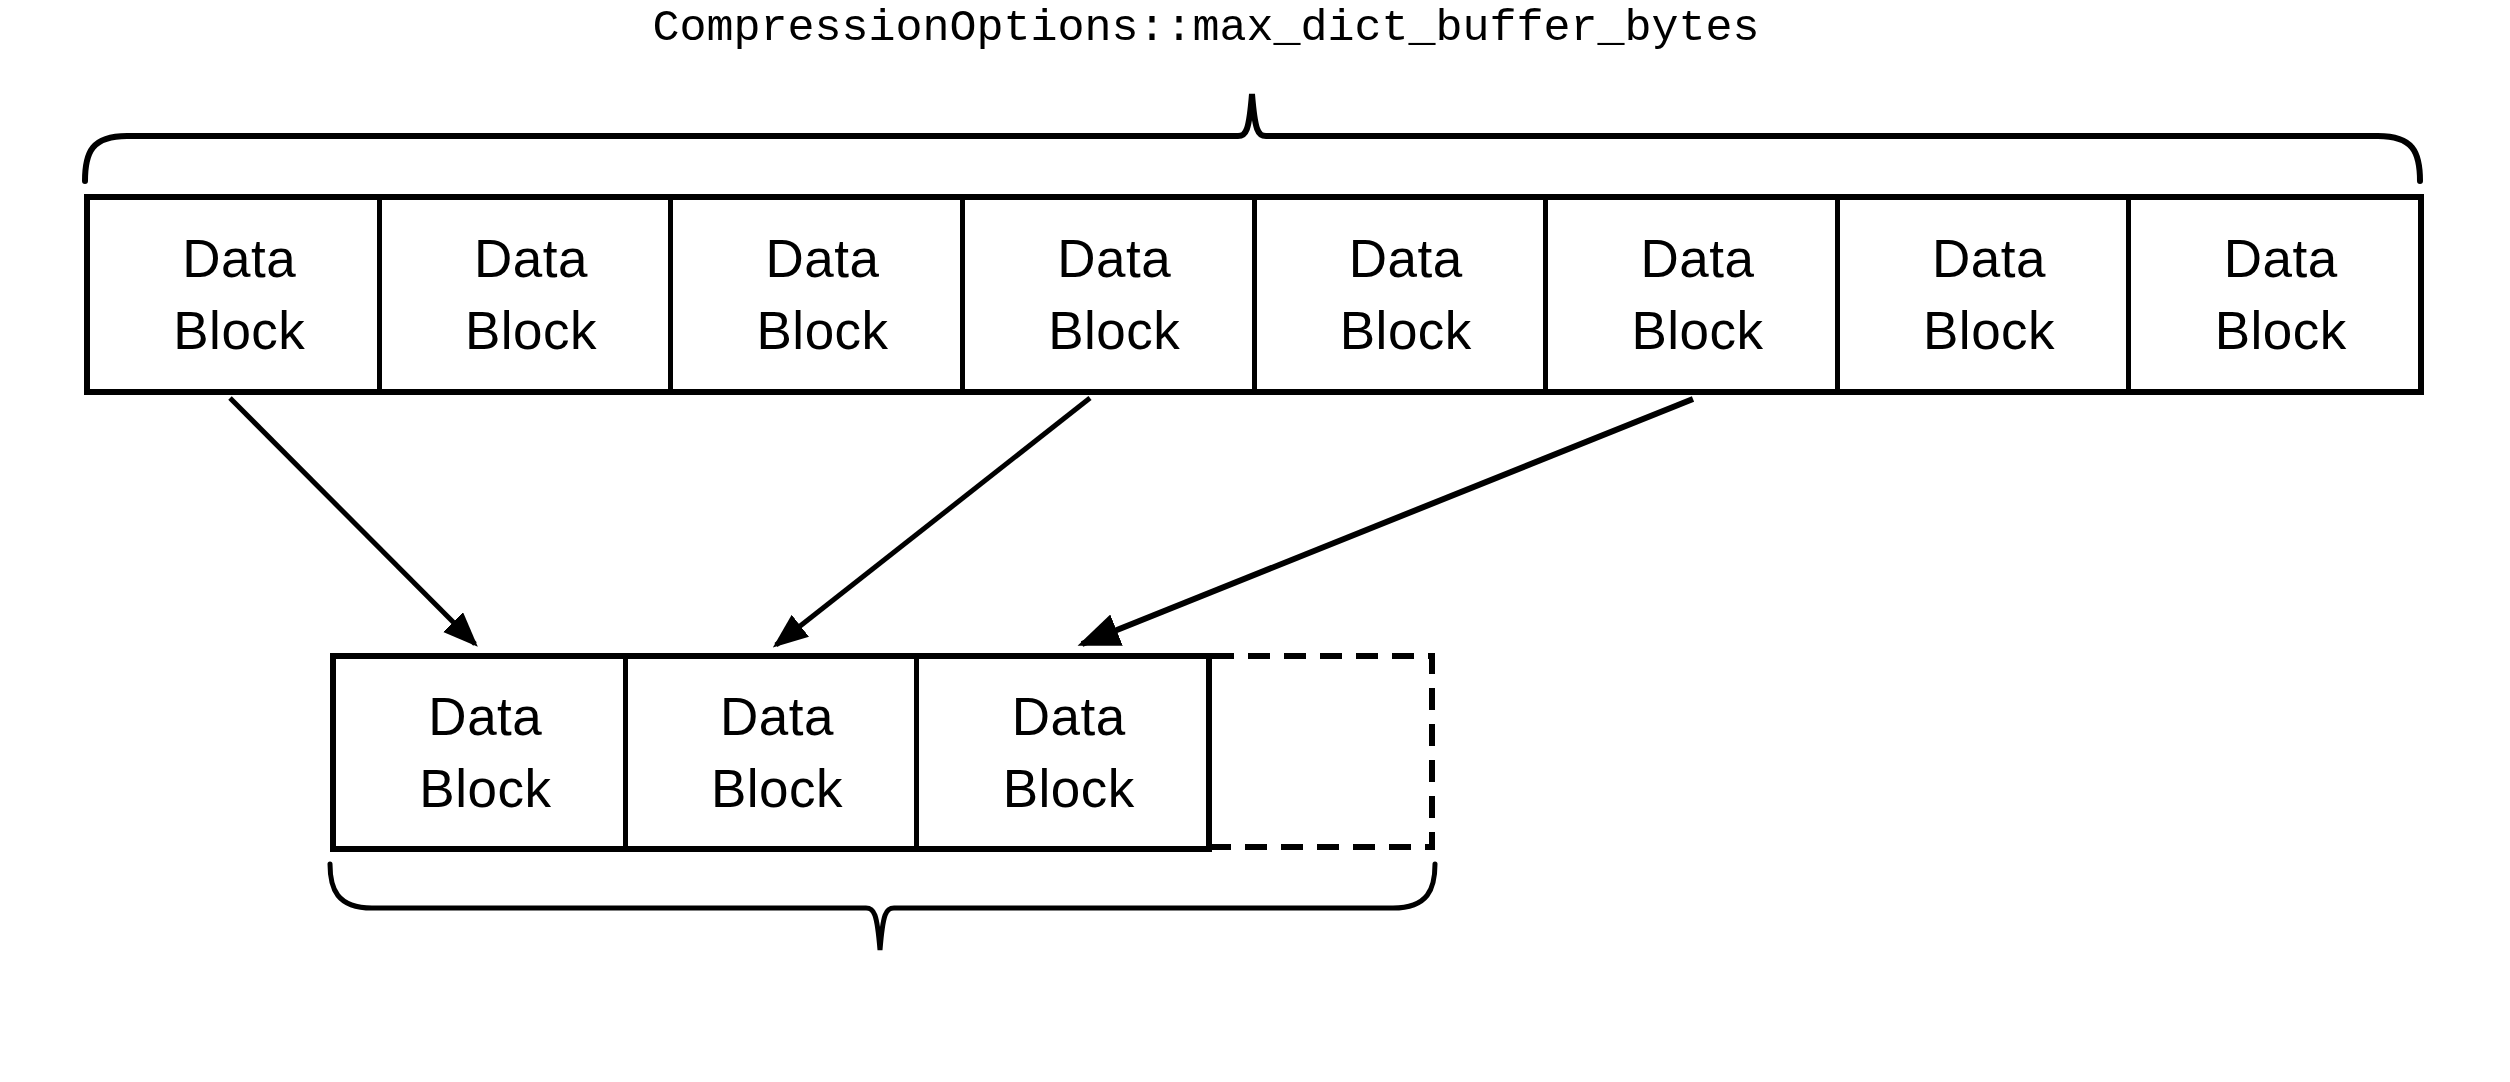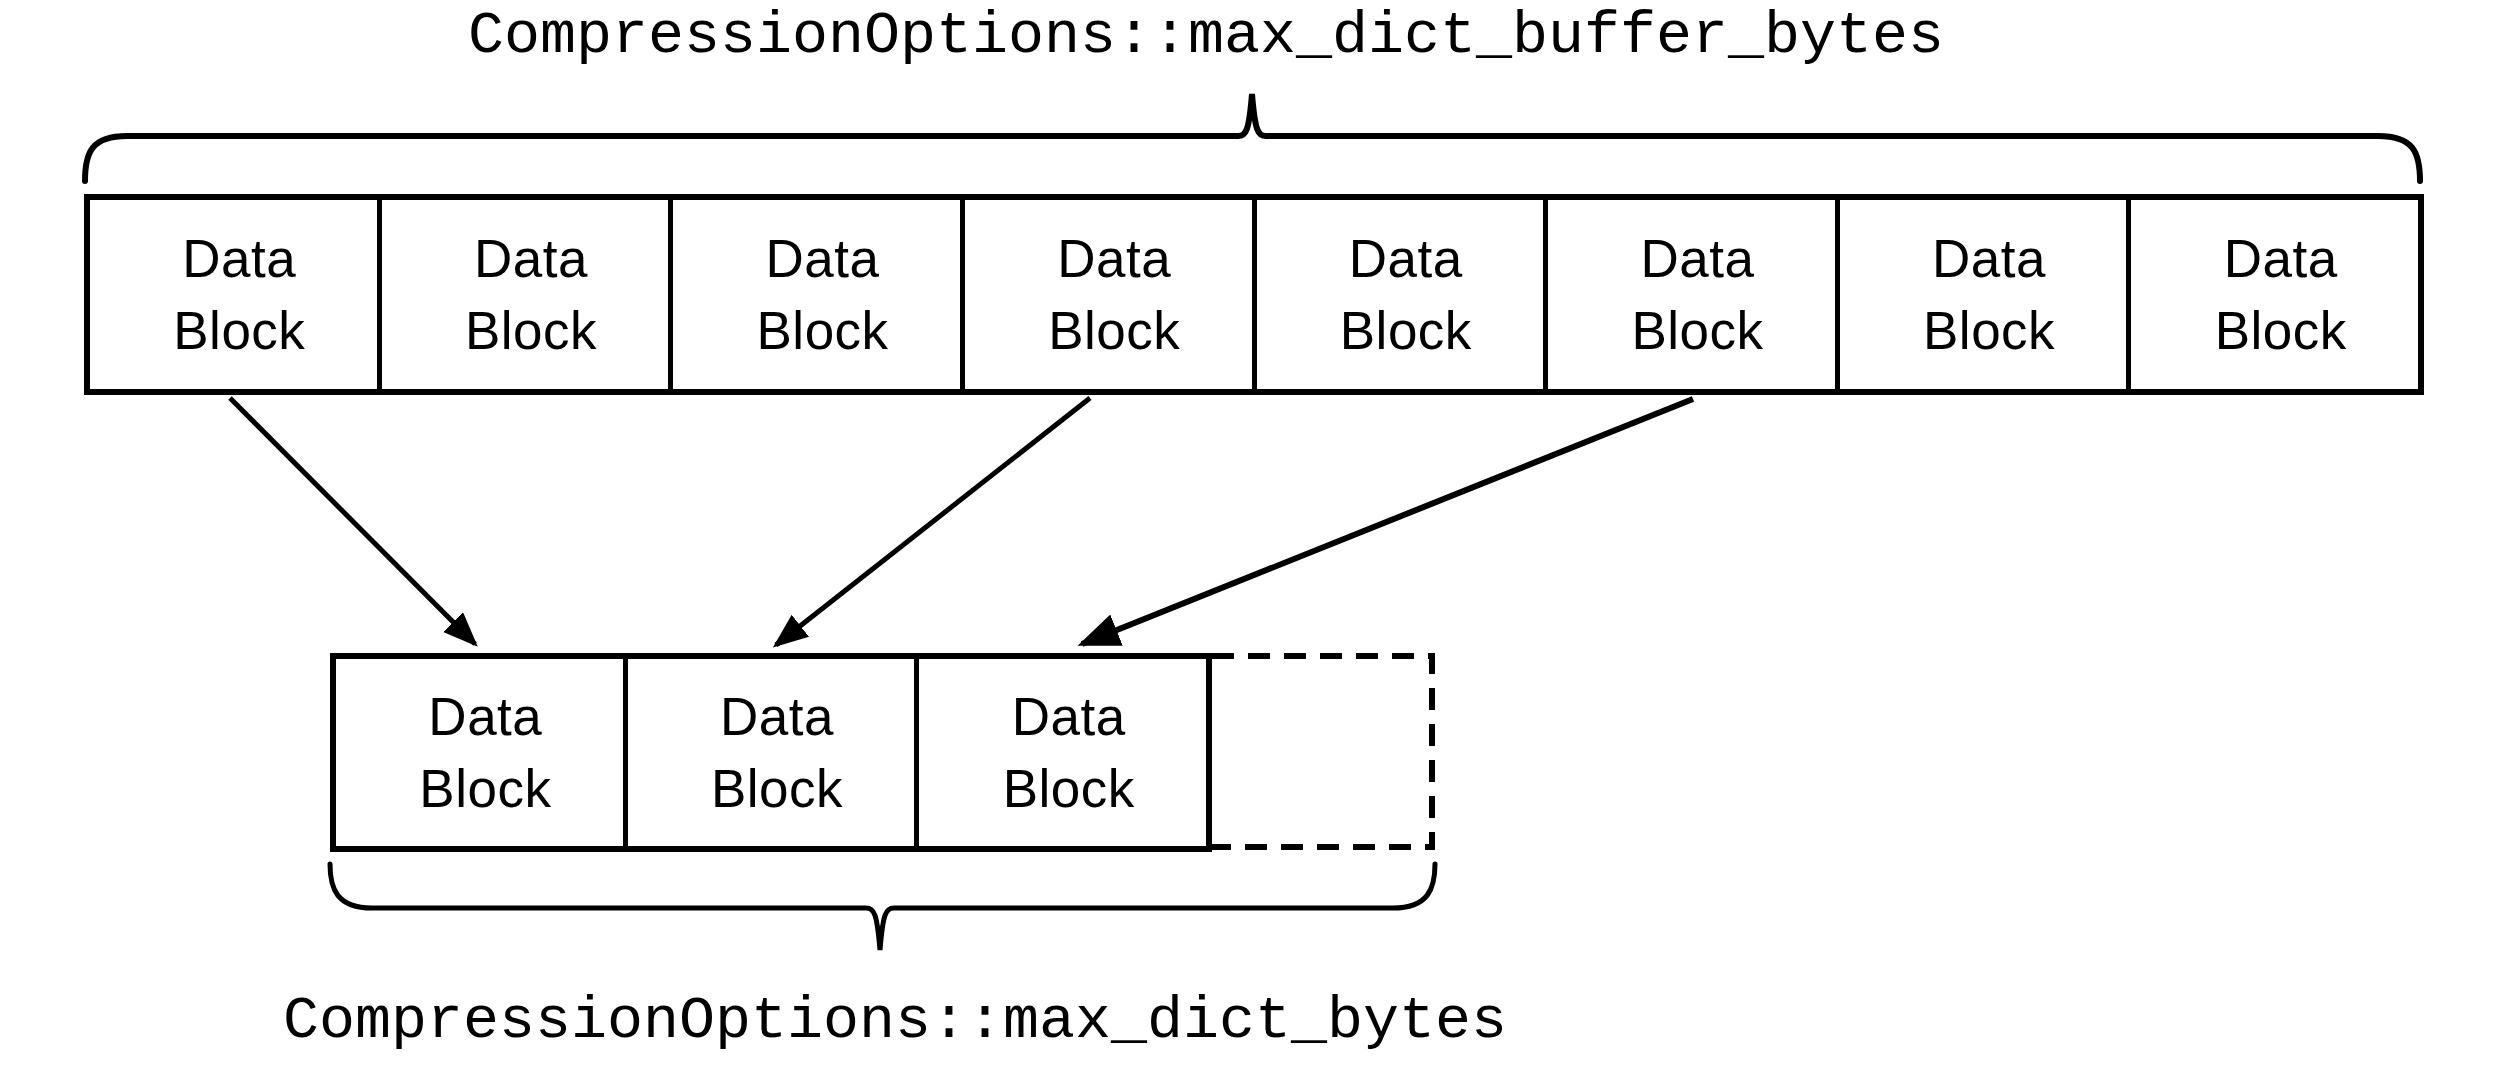--- a/index.html
+++ b/index.html
@@ -7,21 +7,21 @@
     position:relative;
     width:2510px;height:1082px;
     background:#ffffff;
     font-family:"Liberation Sans", sans-serif;
     overflow:hidden;
   }
   .mono-label{
     position:absolute;
     transform:translateX(-50%);
     font-family:"Liberation Mono", monospace;
-    font-size:60px;
+    font-size:45px;
     line-height:1;
     color:#000;
     white-space:nowrap;
   }
   #top-label{ left:1206px; top:6px; }
   #bottom-label{ left:895px; top:991px; }
   .block-row{
     position:absolute;
     display:flex;
     box-sizing:border-box;
@@ -94,15 +94,14 @@
 
   <div id="dict-row" class="block-row">
     <div class="block-cell">Data
 Block</div>
     <div class="block-cell">Data
 Block</div>
     <div class="block-cell">Data
 Block</div>
   </div>
 
-  <div id="bottom-label" class="mono-label">CompressionOptions::max_dict_bytes</div>
 
 </div>
 
 </body></html>

